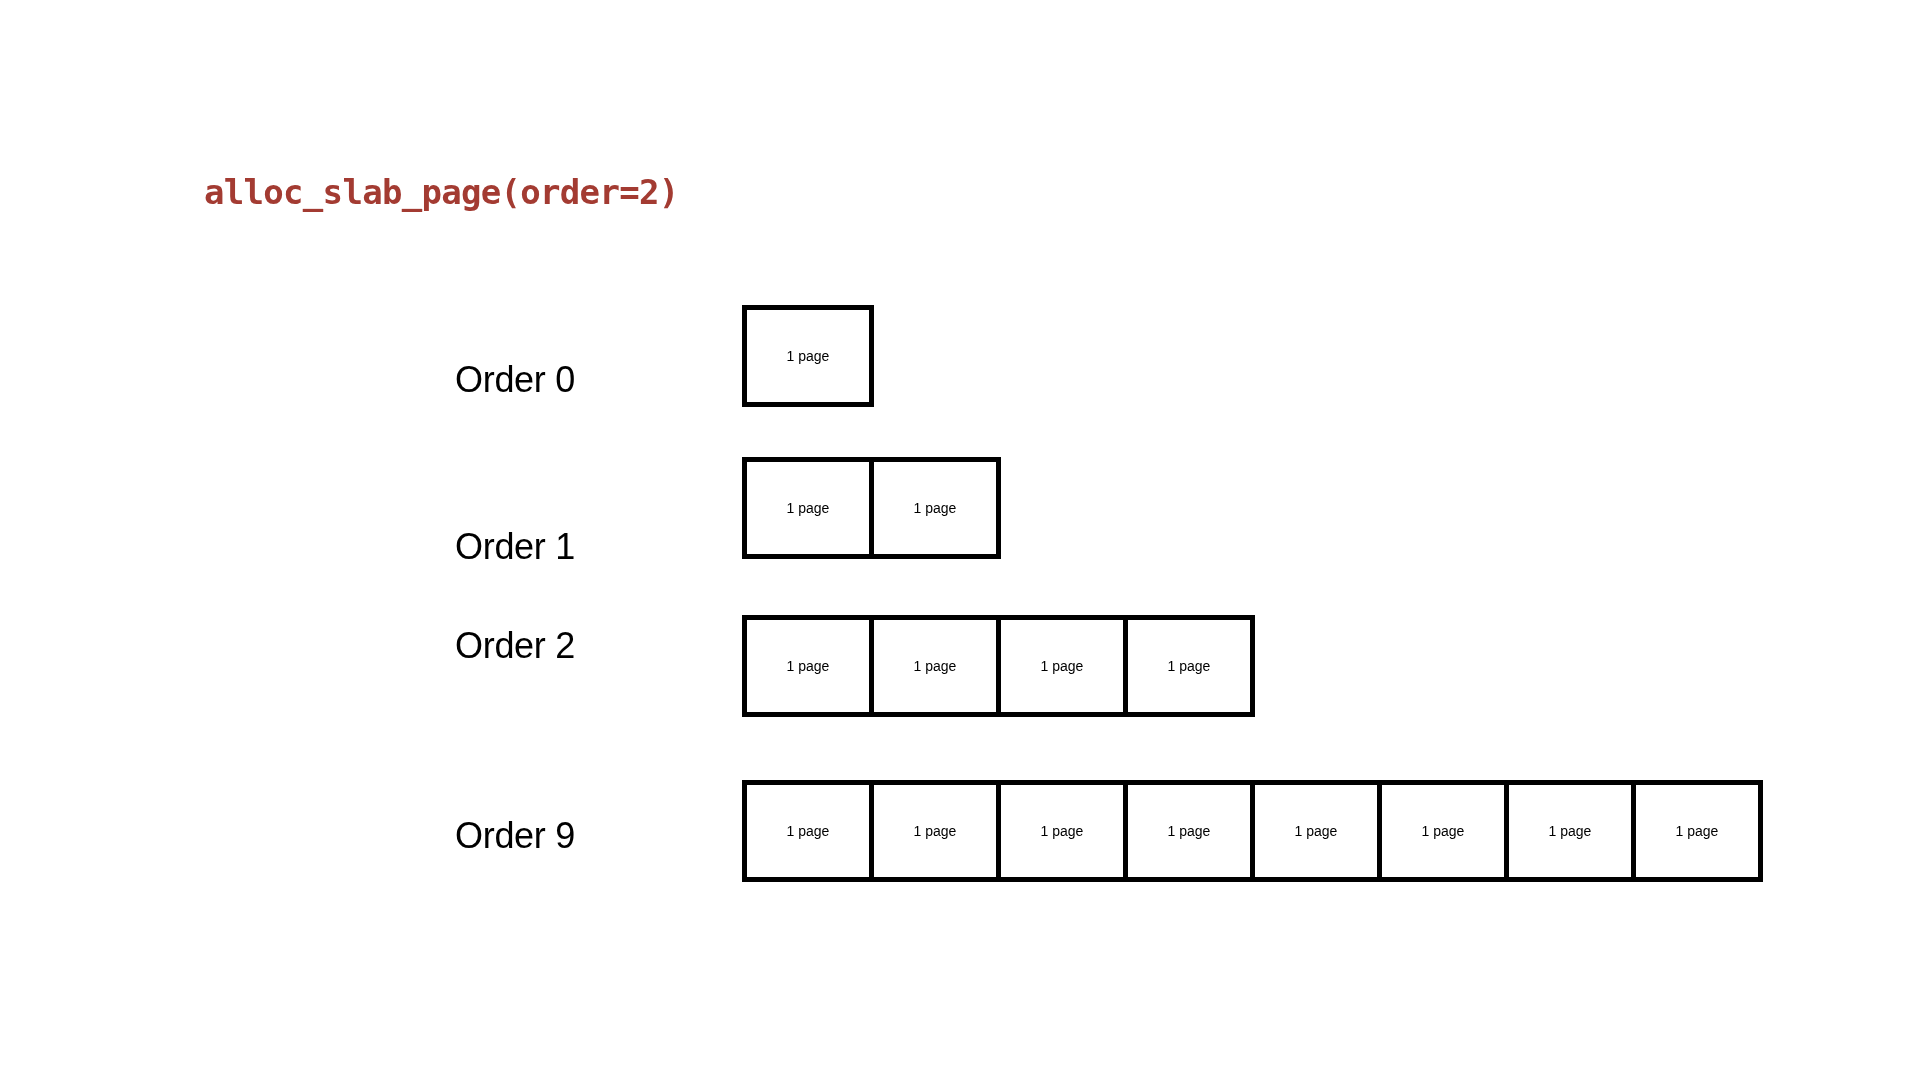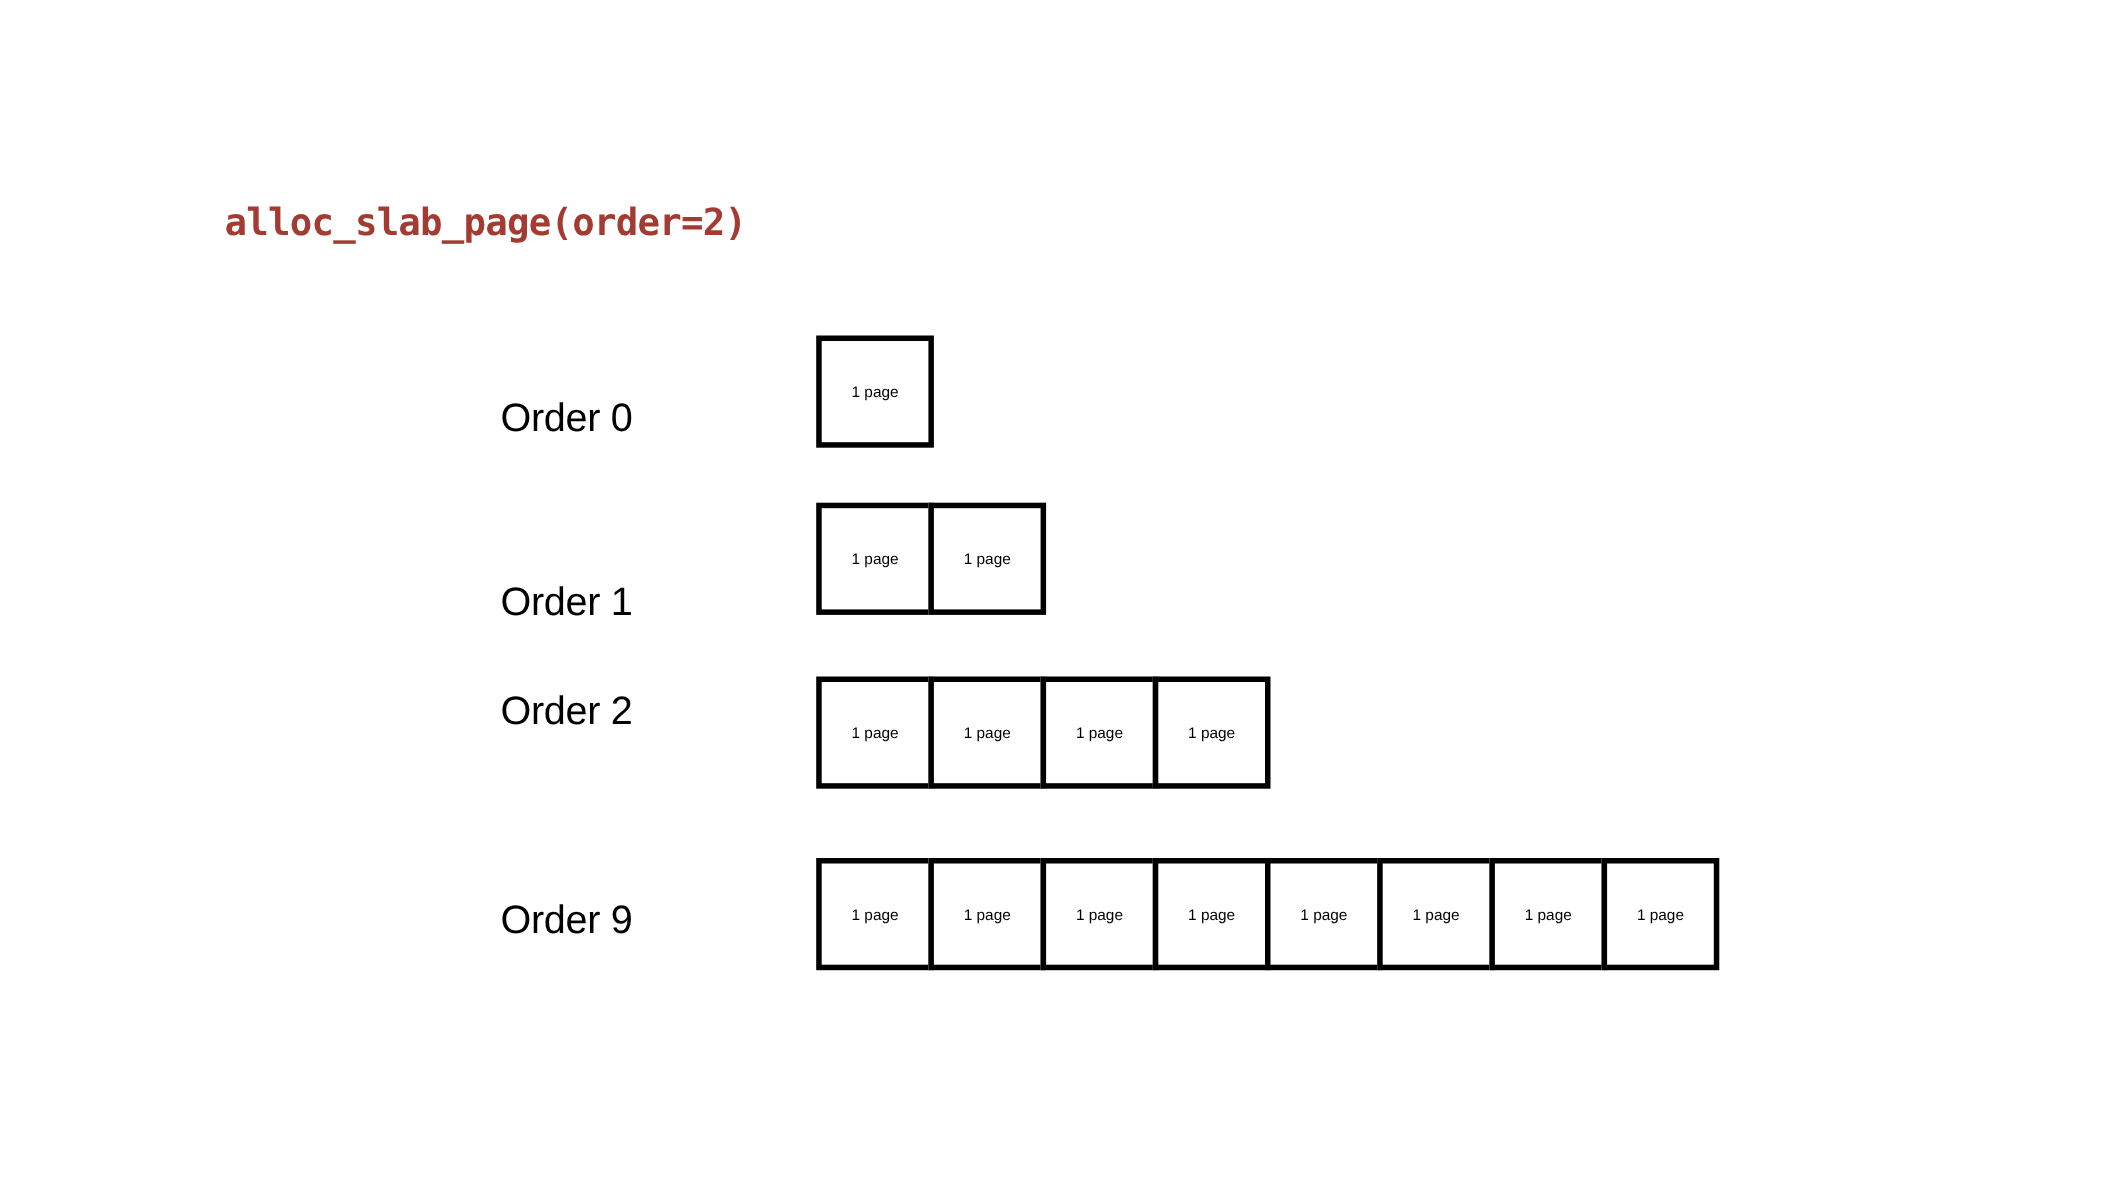--- a/index.html
+++ b/index.html
@@ -46,42 +46,42 @@
     display: flex;
     flex-direction: row;
   }
   .pos-row-0 { top: 305px; }
   .pos-row-1 { top: 457px; }
   .pos-row-2 { top: 615px; }
   .pos-row-3 { top: 780px; }
 
   .page-cell {
     box-sizing: border-box;
-    width: 107px;
+    width: 132px;
     height: 102px;
     border: 5px solid #000000;
     background: #ffffff;
     display: flex;
     align-items: center;
     justify-content: center;
   }
   .page-cell + .page-cell {
     margin-left: -5px;
   }
   .page-cell-label {
     font-size: 14px;
     color: #000000;
     white-space: nowrap;
   }
 </style>
 </head>
 <body>
 
 <div id="canvas">
-  <div class="diagram-title" style="color: rgb(163, 59, 50); margin-top: 11px;">alloc_slab_page(order=2)</div>
+  <div class="diagram-title" style="color: rgb(163, 59, 50);">alloc_slab_page(order=2)</div>
   <div id="rows-host">
       <div class="order-label pos-label-0">Order 0</div>
       <div class="page-row pos-row-0">
         <div class="page-cell">
           <span class="page-cell-label">1 page</span>
         </div>
       </div>
       <div class="order-label pos-label-1">Order 1</div>
       <div class="page-row pos-row-1">
         <div class="page-cell">

